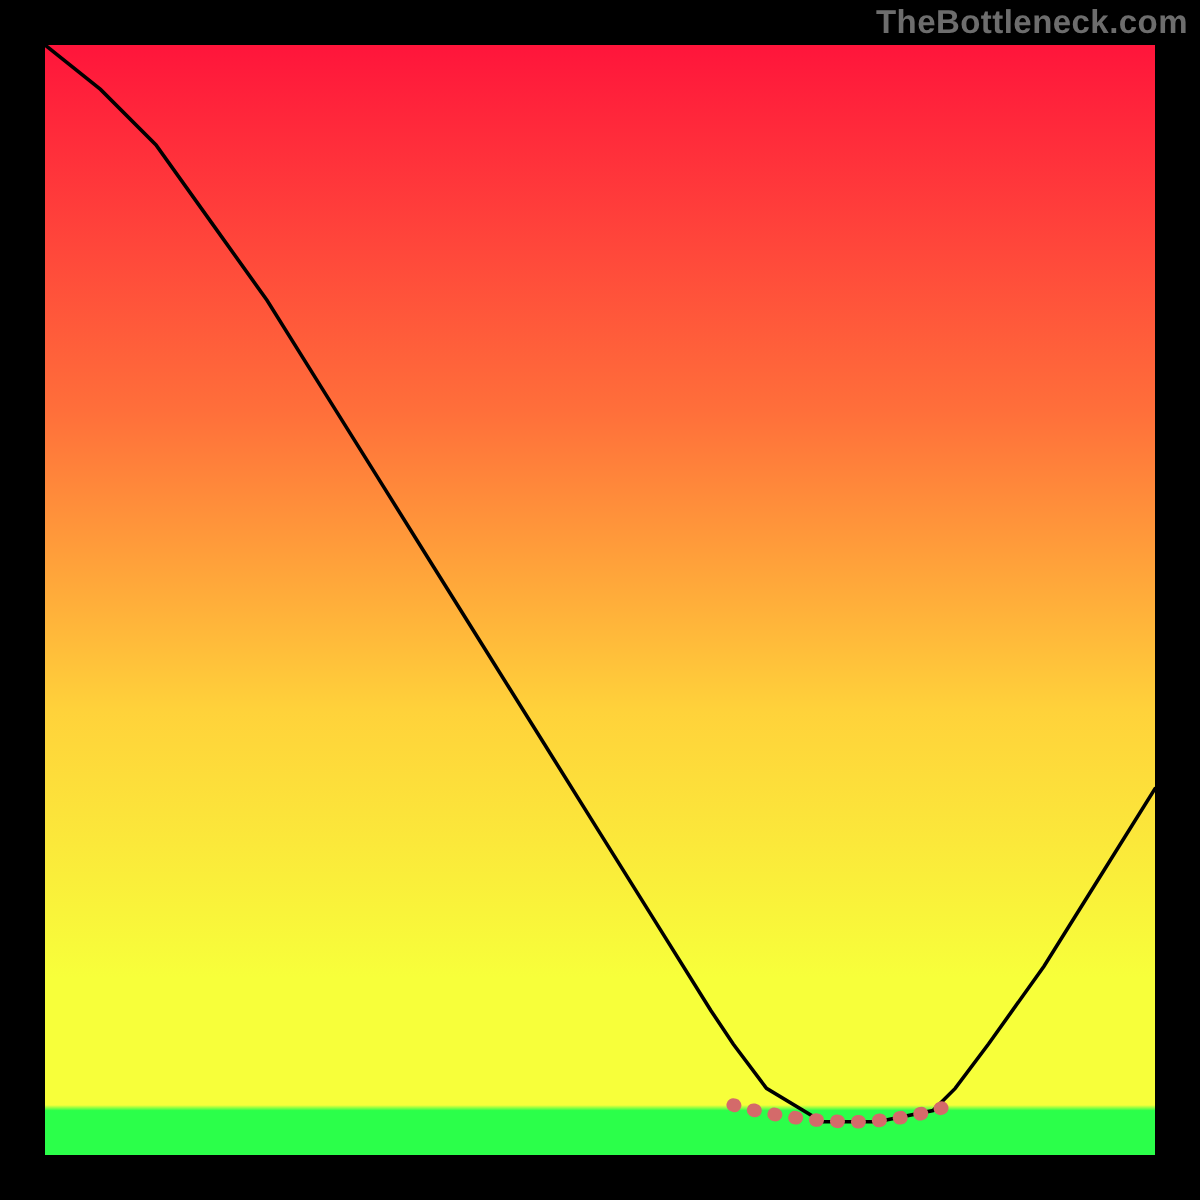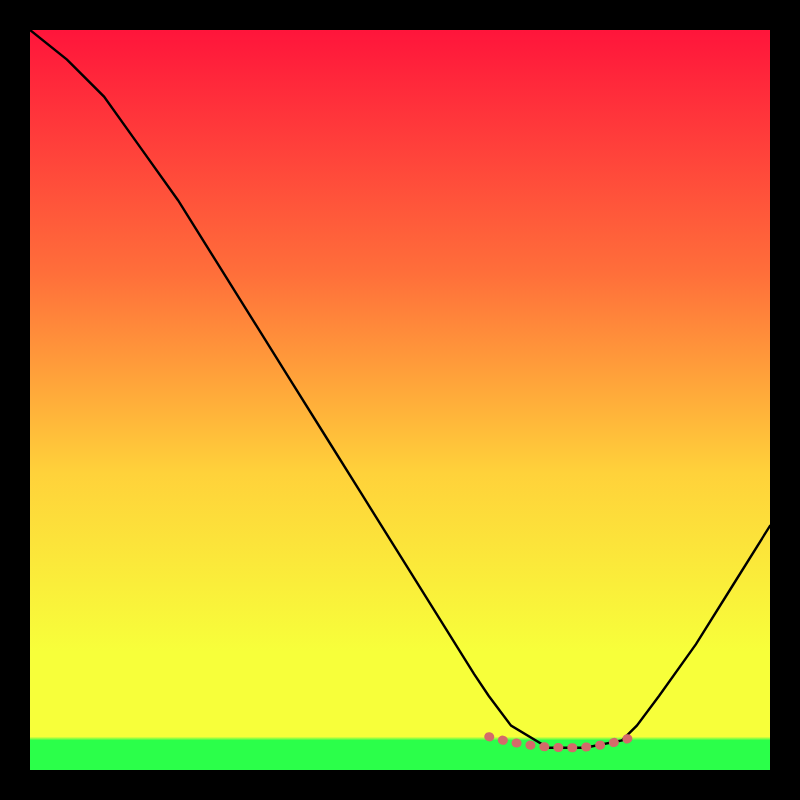--- a/index.html
+++ b/index.html
@@ -39,20 +39,21 @@
     display: block;
     width: 740px;
     height: 740px;
   }
 </style>
 </head>
 <body>
 
 <div class="frame">
 
+  <div class="watermark">TheBottleneck.com</div>
 
   <div class="plot">
     <svg viewBox="0 0 740 740" preserveAspectRatio="none">
       <defs>
         <linearGradient id="bgGrad" x1="0" y1="0" x2="0" y2="1">
           <stop offset="0%" stop-color="#ff153b"></stop>
           <stop offset="33%" stop-color="#ff6f3a"></stop>
           <stop offset="60%" stop-color="#ffd23a"></stop>
           <stop offset="84%" stop-color="#f7ff3a"></stop>
           <stop offset="95.5%" stop-color="#f7ff3a"></stop>

